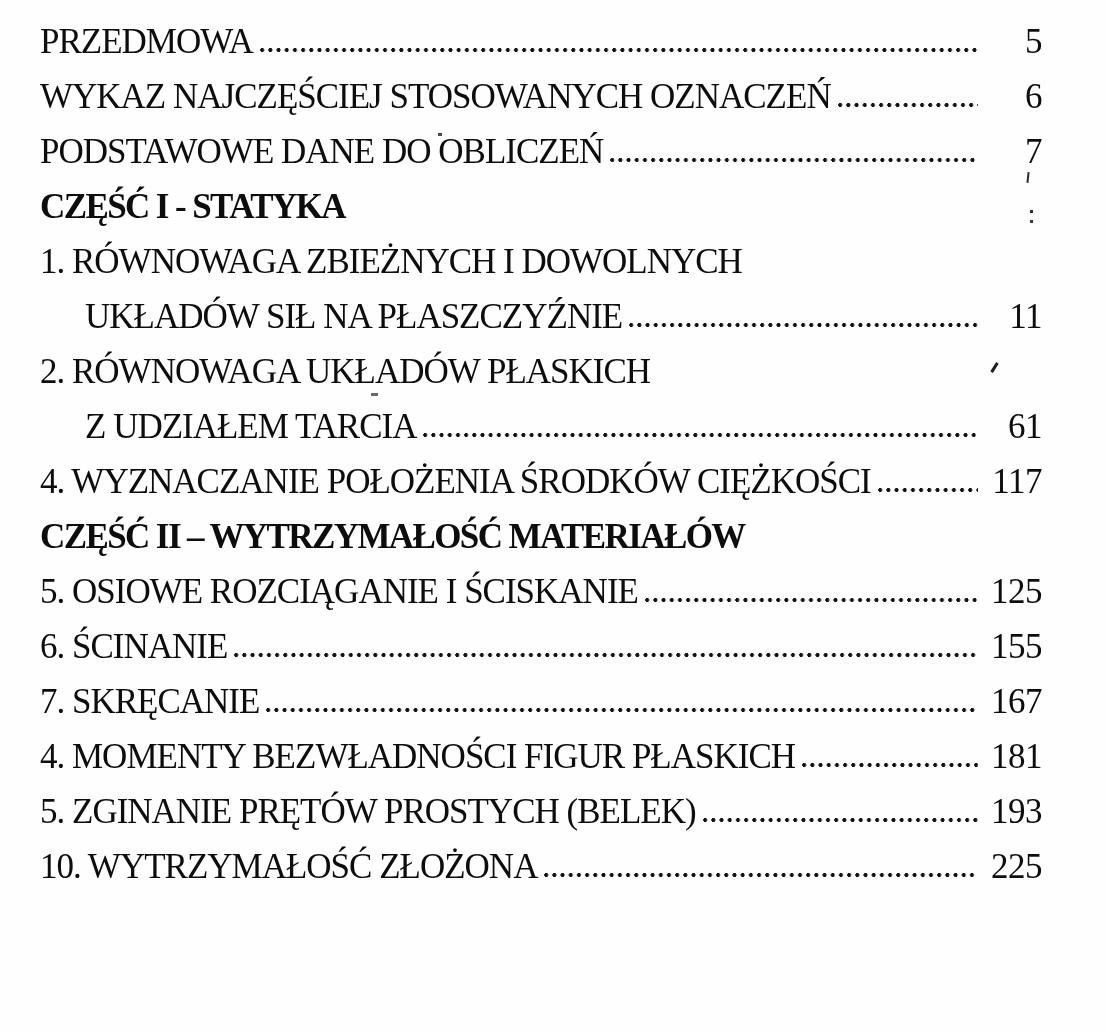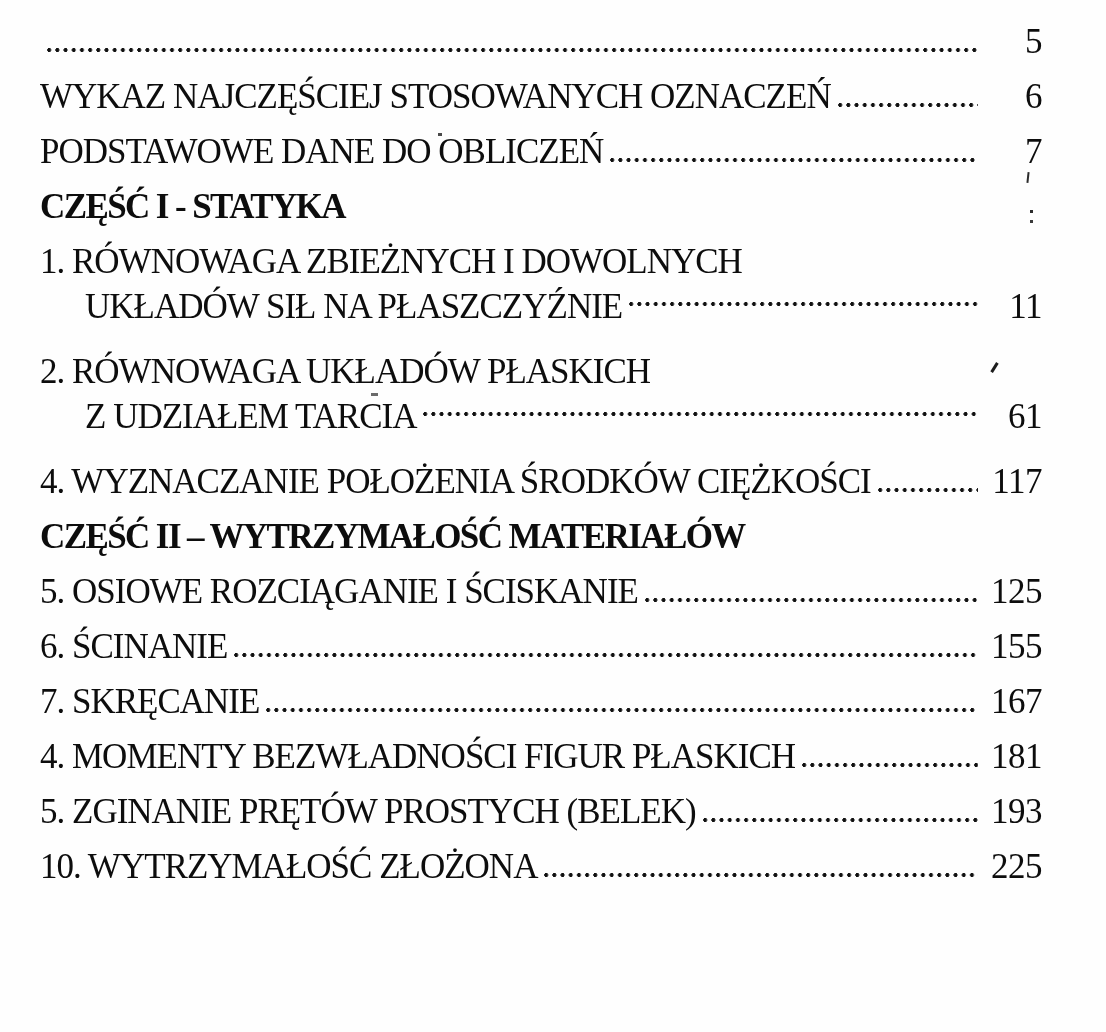--- a/index.html
+++ b/index.html
@@ -39,21 +39,20 @@
     white-space: nowrap;
     transform: scaleY(1.02);
     transform-origin: bottom left;
   }
   .toc-row.part .toc-title {
     font-weight: bold;
     letter-spacing: -1.6px;
   }
   .toc-row.indent {
     padding-left: 45px;
-    align-items: center;
   }
   .leader {
     flex: 1 1 auto;
     height: 6px;
     margin: 0 10px 6px 7px;
     background-image: radial-gradient(circle at 2.2px 3px, #101010 1.75px, rgba(0,0,0,0) 2.15px);
     background-size: 8.2px 6px;
     background-repeat: repeat-x;
     background-position: left bottom;
   }
@@ -75,20 +74,21 @@
   .a-dot1   { left: 438px;  top: 133px; width: 4px;  height: 3px;  background:#4a4a4a; }
   .a-dash1  { left: 371px;  top: 393px; width: 7px;  height: 3px;  background:#6a6a6a; }
 </style>
 </head>
 <body>
 
 <div class="page-scan">
   <div class="toc">
 
     <div class="toc-row">
+      <span class="toc-title">PRZEDMOWA</span>
       <span class="leader"></span>
       <span class="toc-page">5</span>
     </div>
 
     <div class="toc-row">
       <span class="toc-title">WYKAZ NAJCZĘŚCIEJ STOSOWANYCH OZNACZEŃ</span>
       <span class="leader"></span>
       <span class="toc-page">6</span>
     </div>
 

